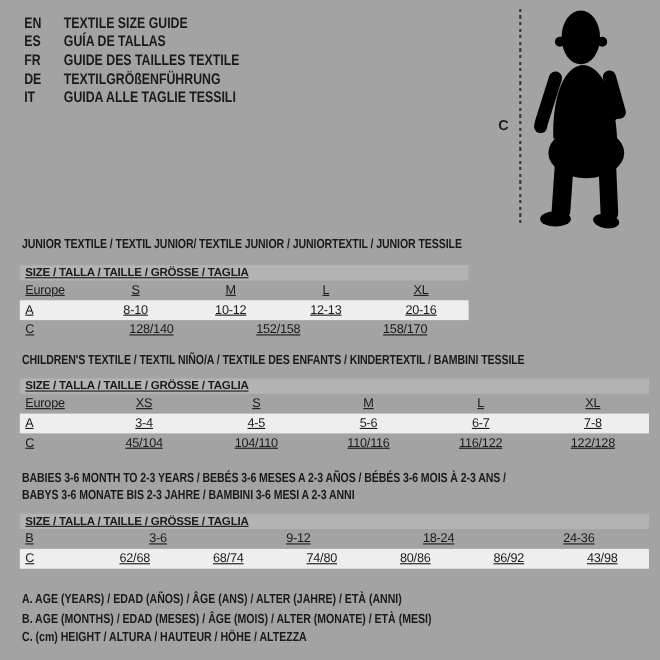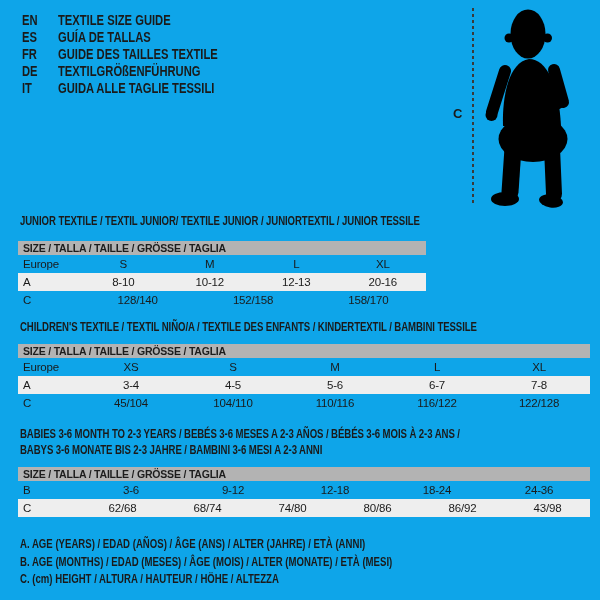--- a/index.html
+++ b/index.html
@@ -1,17 +1,17 @@
 <!DOCTYPE html>
 <html style="--text: #1a1a1a; --table-header-bg: #b3b3b3; --shaded-row-bg: #eeeeee; --silhouette: #000000; --dash-line: #3a3a3a;"><head>
 <meta charset="utf-8">
 <style>
   html,body{margin:0;padding:0;background:#fff;}
   .page{
-    position:relative;width:600px;height:600px;background:#0ea5e9;overflow:hidden;
+    position:relative;width:600px;height:600px;background:#a3a3a3;overflow:hidden;
     font-family:"Liberation Sans",sans-serif;color:var(--text,#1a1a1a);
   }
   
   .lang-block{
     position:absolute;left:22px;top:12px;font-weight:bold;font-size:14px;
     transform:scaleX(0.8);transform-origin:left top;white-space:nowrap;
   }
   .lang-row{display:flex;height:17px;line-height:17px;}
   .lang-code{width:45px;flex:0 0 45px;}
   
@@ -23,21 +23,21 @@
   .baby-svg{position:absolute;left:484px;top:8px;}
   
   .sec-title{
     position:absolute;left:20px;font-weight:bold;font-size:12px;line-height:16px;
     transform:scaleX(0.8);transform-origin:left top;white-space:nowrap;letter-spacing:-0.1px;
   }
   .title-1{top:213px;}
   .title-2{top:319px;}
   .title-3{top:426px;}
   
-  .tbl{position:absolute;left:18px;letter-spacing:-0.2px;}
+  .tbl{position:absolute;left:18px;letter-spacing:-0.2px;text-decoration:underline;}
   .tbl-1{top:241px;width:408px;}
   .tbl-2{top:344px;width:572px;}
   .tbl-3{top:467px;width:572px;}
   .tbl-head{
     height:14px;line-height:14px;background:var(--table-header-bg,#b3b3b3);
     font-weight:600;font-size:10.5px;padding-left:5px;color:#1c1c1c;
   }
   .tbl-row{display:flex;height:18px;line-height:18px;font-size:11.5px;}
   .tbl-row.shaded{background:var(--shaded-row-bg,#eeeeee);}
   .tbl-label{flex:0 0 57px;padding-left:5px;}
@@ -153,21 +153,20 @@
   <div class="sec-title title-3">
     <div>BABIES 3-6 MONTH TO 2-3 YEARS / BEBÉS 3-6 MESES A 2-3 AÑOS / BÉBÉS 3-6 MOIS À 2-3 ANS /</div>
     <div>BABYS 3-6 MONATE BIS 2-3 JAHRE / BAMBINI 3-6 MESI A 2-3 ANNI</div>
   </div>
   <div class="tbl tbl-3">
       <div class="tbl-head">SIZE / TALLA / TAILLE / GRÖSSE / TAGLIA</div>
       <div class="tbl-row">
         <span class="tbl-label">B</span>
         <span class="tbl-cell">3-6</span>
         <span class="tbl-cell">9-12</span>
-        <span class="tbl-cell">12-18</span>
         <span class="tbl-cell">18-24</span>
         <span class="tbl-cell">24-36</span>
       </div>
       <div class="tbl-row shaded">
         <span class="tbl-label">C</span>
         <span class="tbl-cell">62/68</span>
         <span class="tbl-cell">68/74</span>
         <span class="tbl-cell">74/80</span>
         <span class="tbl-cell">80/86</span>
         <span class="tbl-cell">86/92</span>

